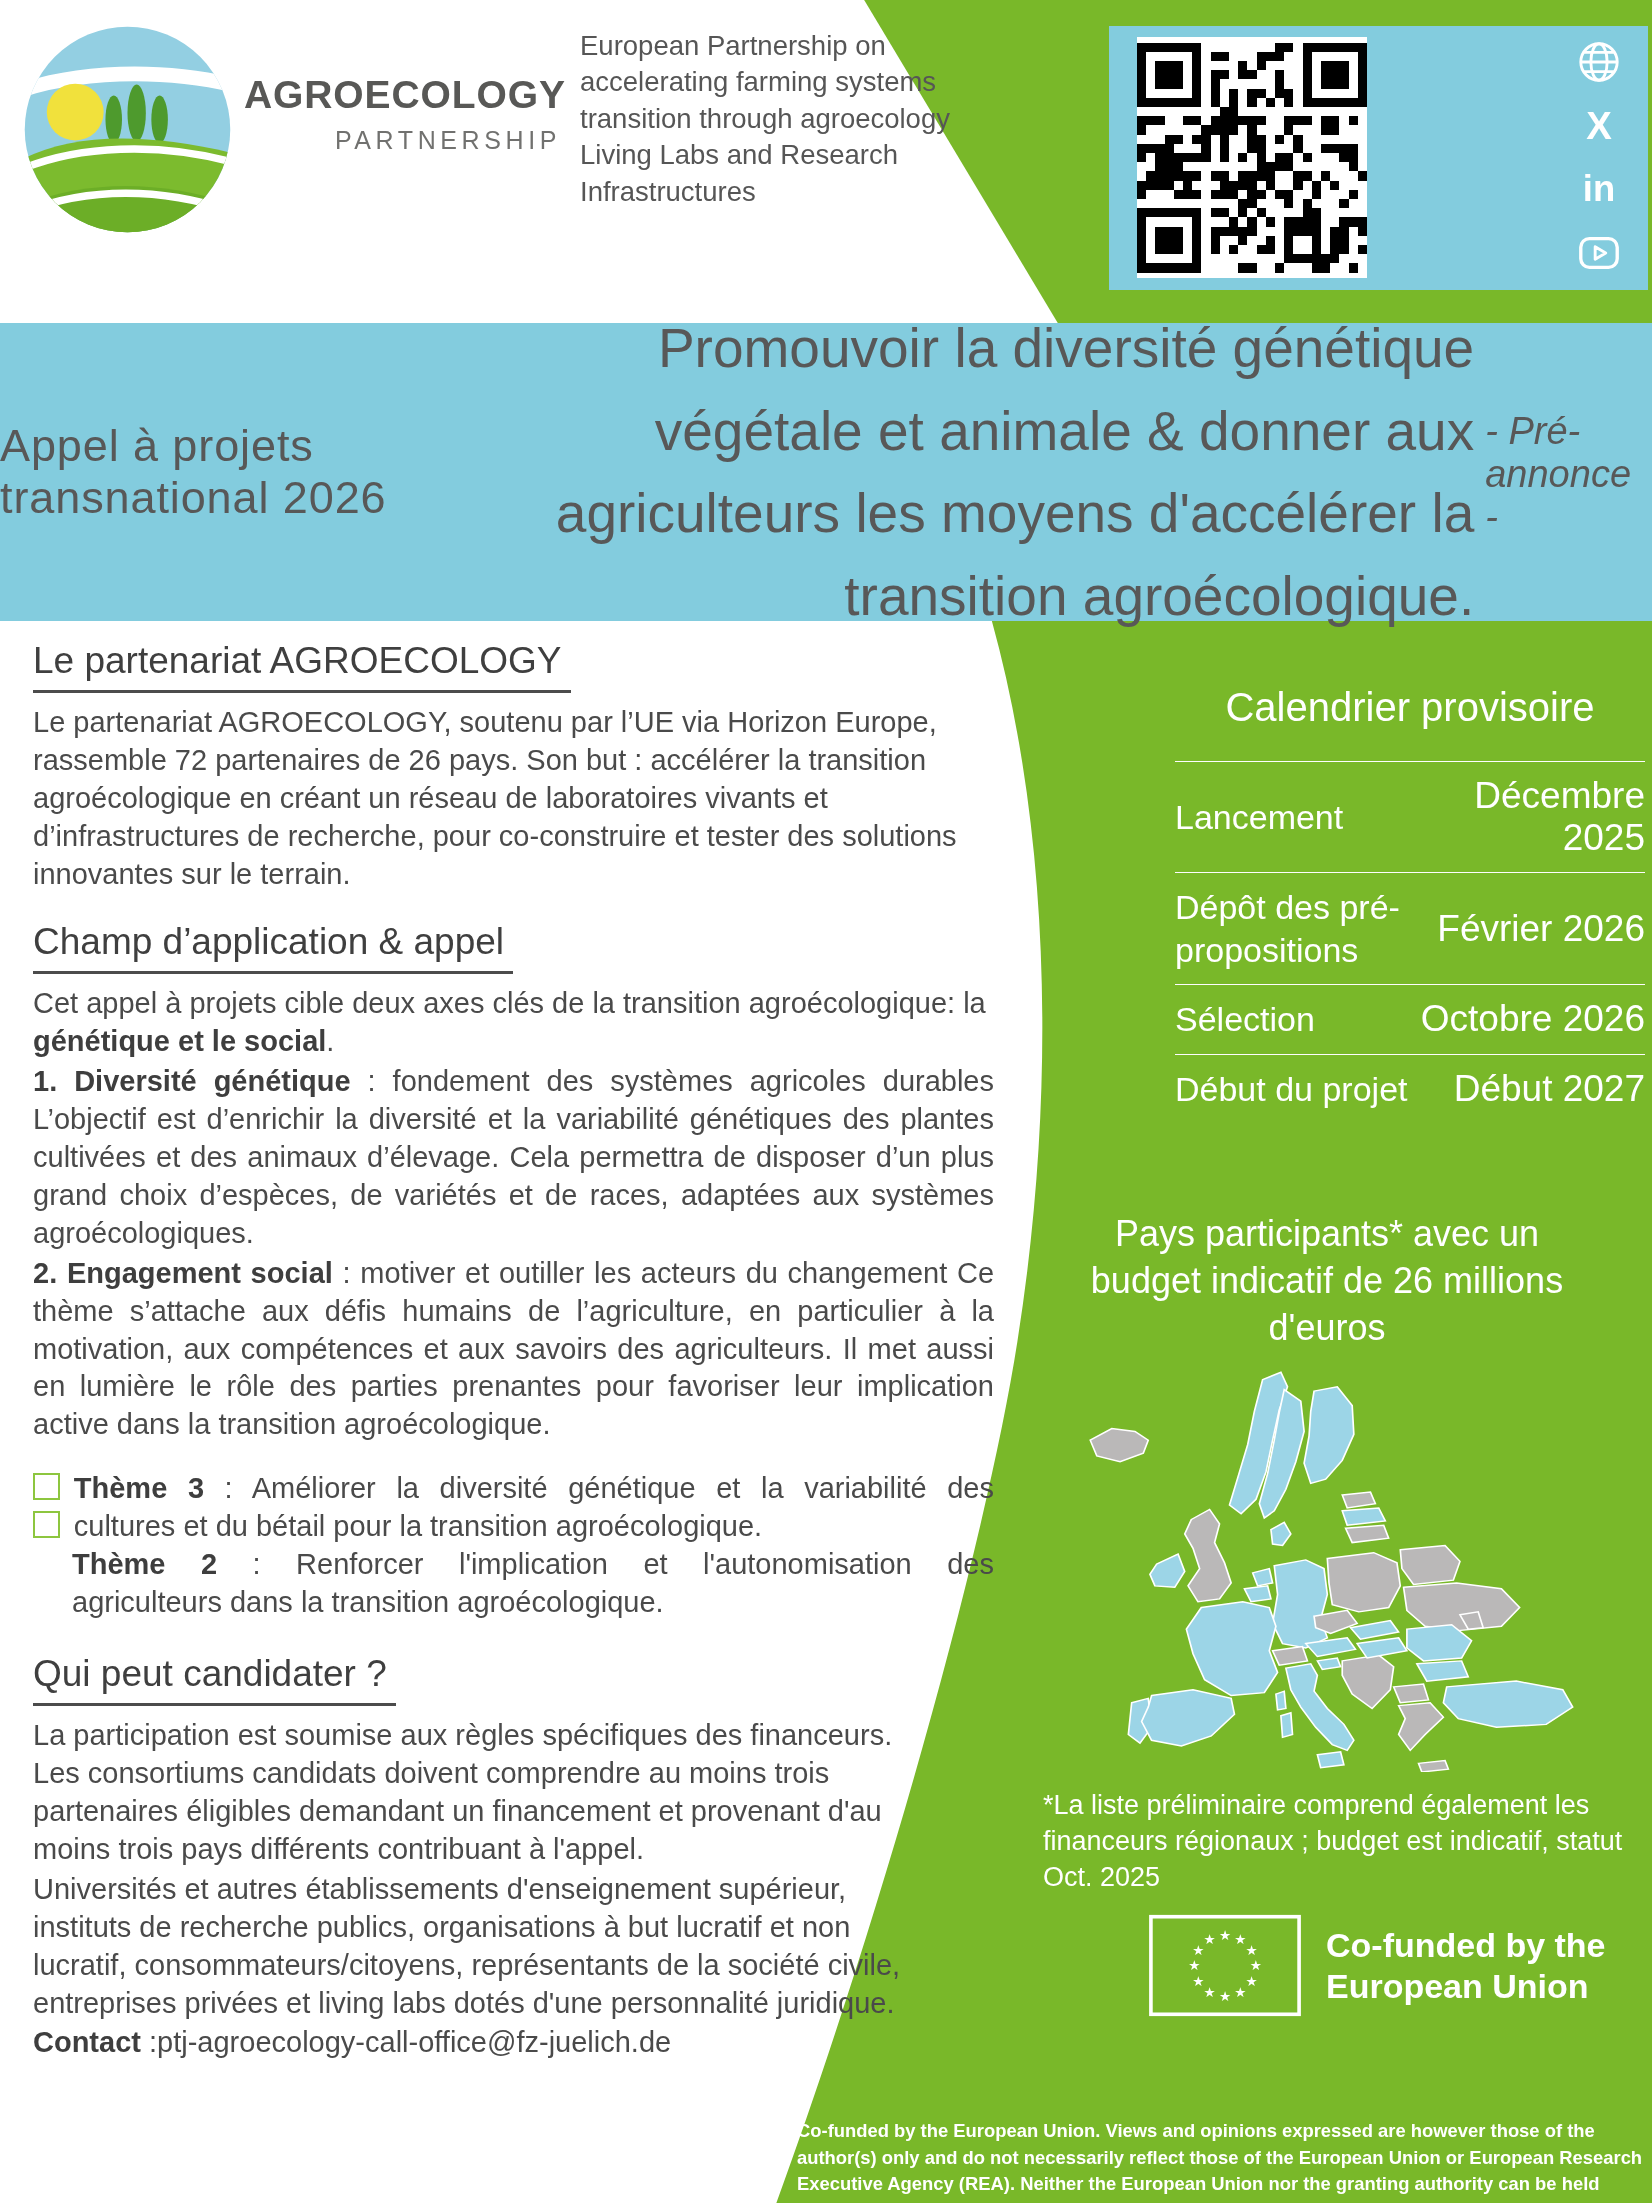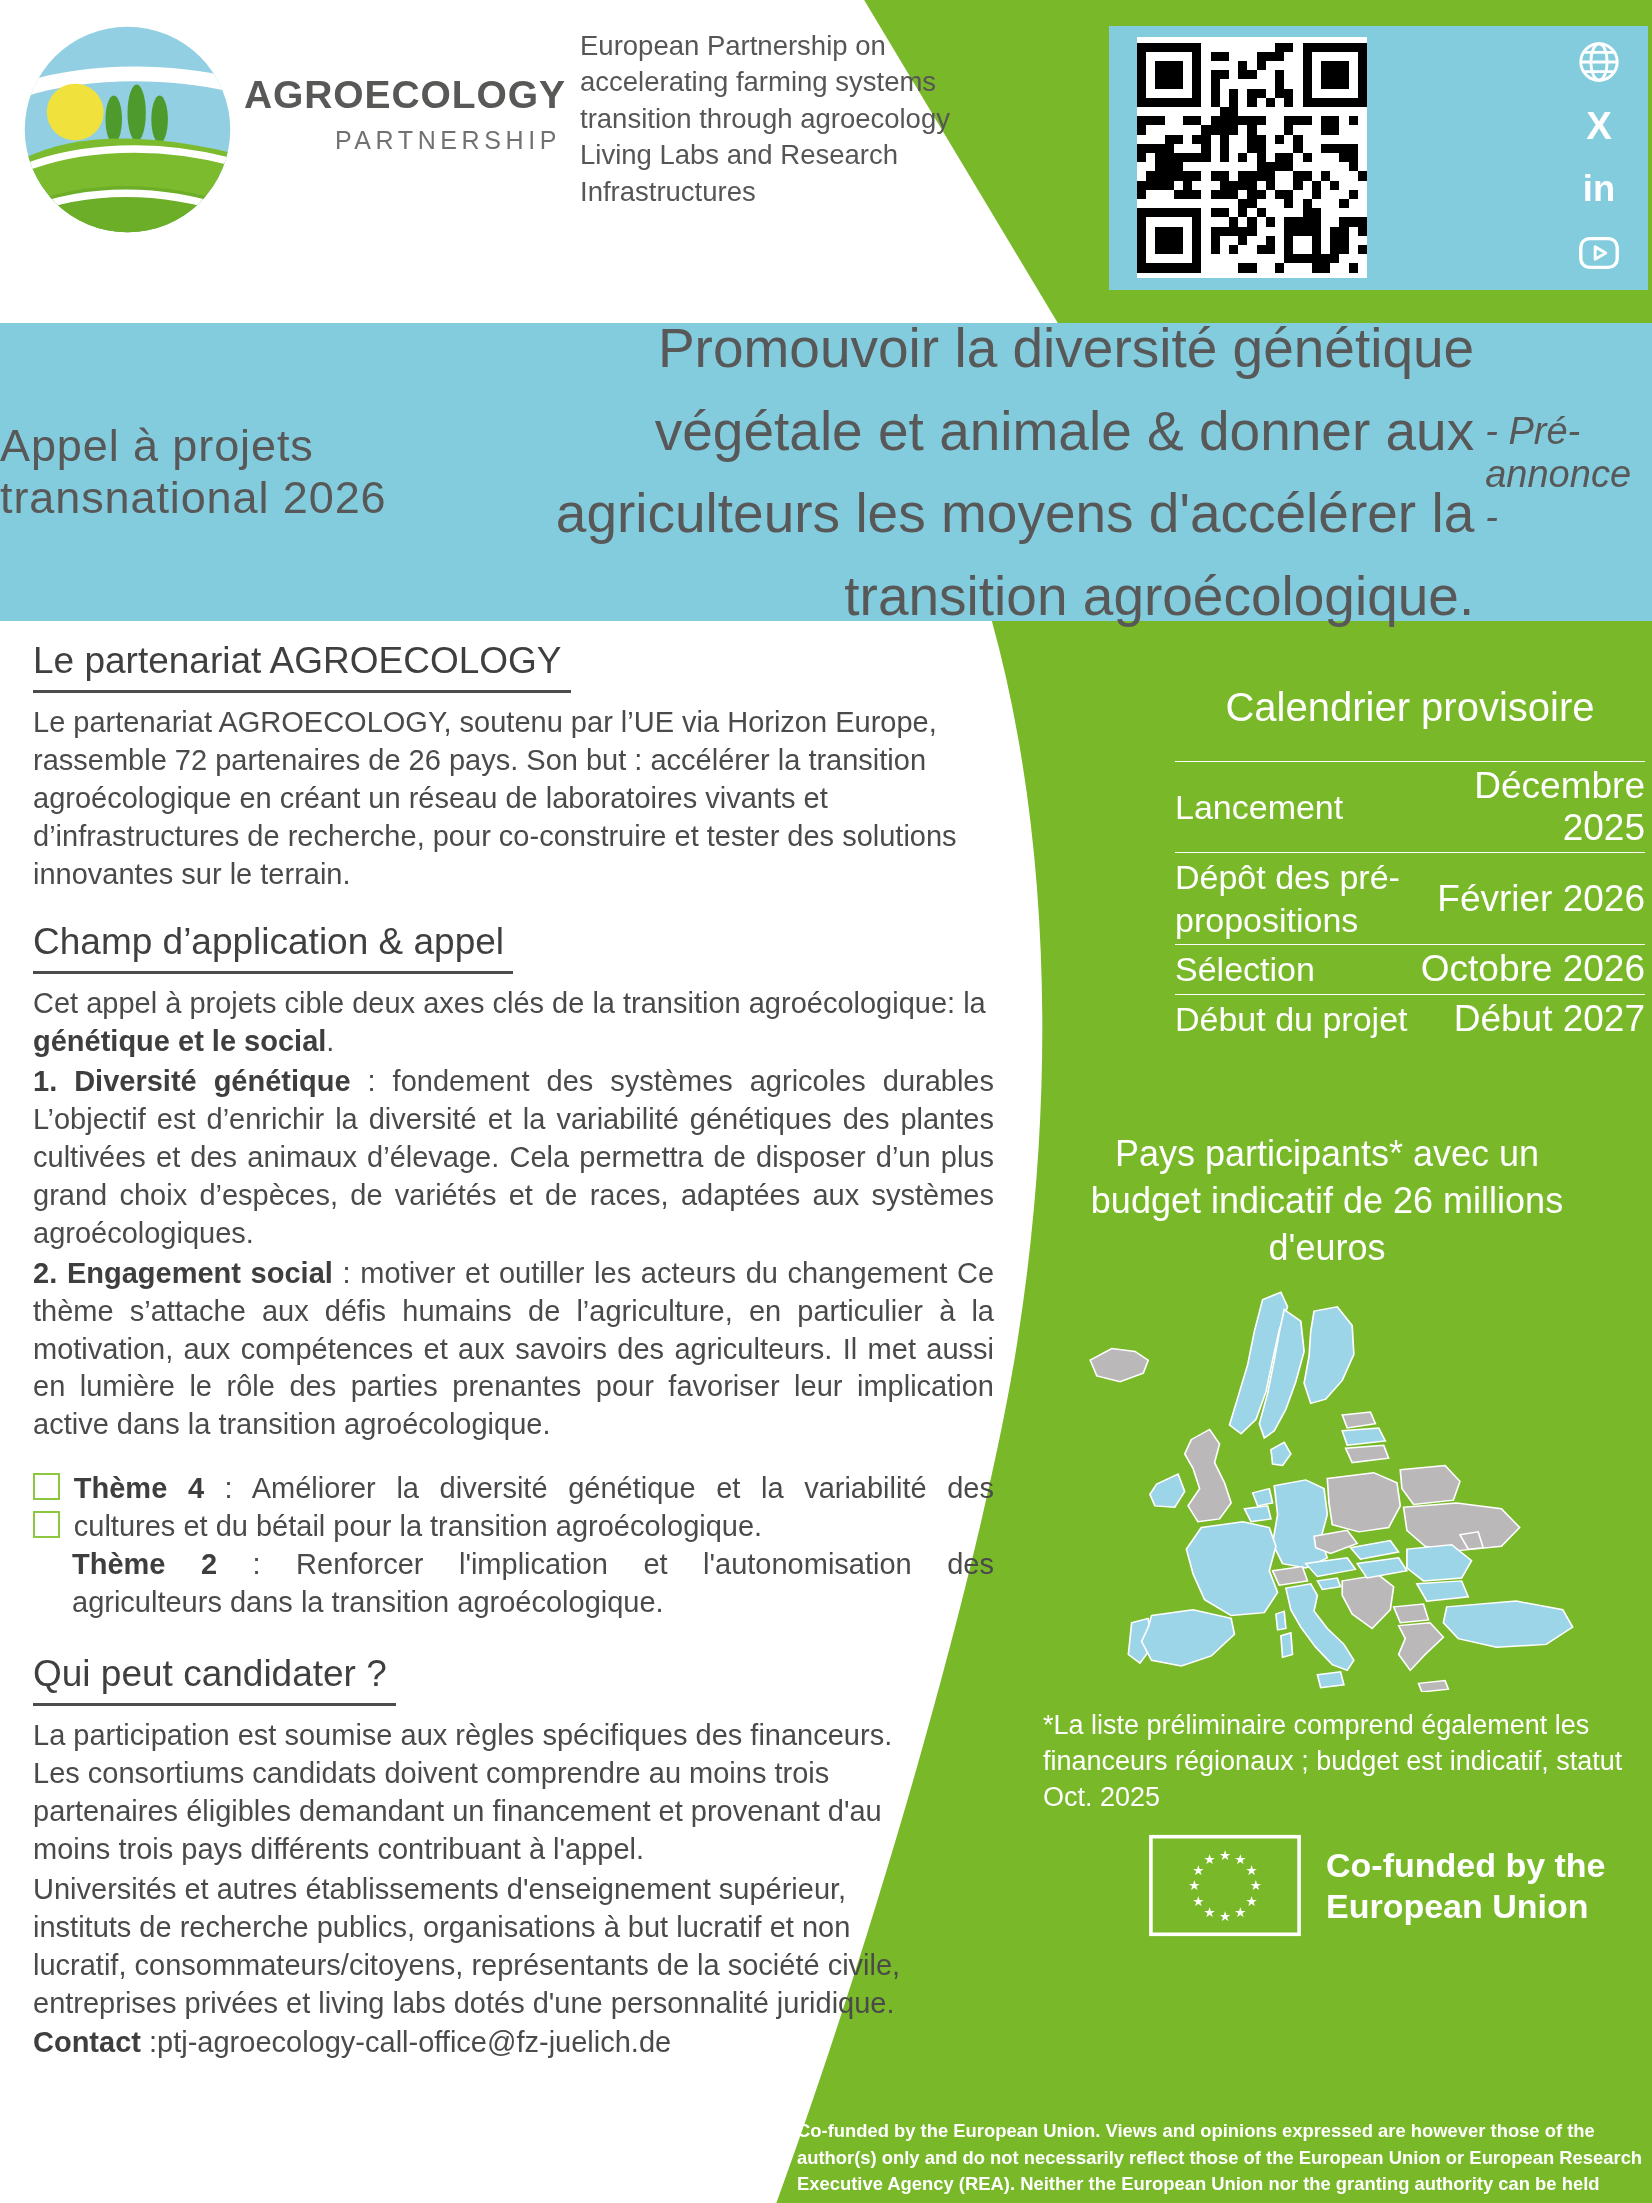--- a/index.html
+++ b/index.html
@@ -44,21 +44,21 @@
   .theme-line{display:block;}
   .theme-line.just{text-align:justify;text-align-last:justify;}
   .theme-line .sq{display:inline-block;width:23px;height:23px;border:2.8px solid var(--bullet);margin-right:13.8px;vertical-align:-1.8px;}
   .theme-line.nob{padding-left:39px;}
   .narrow{width:883px;}
   .contact-row{margin-top:9.2px;}
   
   .rightcol{position:absolute;left:1010px;top:621px;width:634px;z-index:2;color:#fff;}
   .cal{margin:64px 0 0 165px;width:470px;}
   .cal-title{font-size:40px;text-align:center;margin-bottom:31px;}
-  .cal-row{display:flex;align-items:center;border-top:1.8px solid #fdfdfd;padding:3px 0;}
+  .cal-row{display:flex;align-items:center;border-top:1.8px solid #fdfdfd;padding:13px 0;}
   .cal-row .lbl{width:50%;font-size:34px;line-height:1.25;}
   .cal-row .val{width:50%;font-size:37px;text-align:right;}
   .pays{margin:88px 0 0 60px;width:514px;text-align:center;font-size:36px;line-height:1.3;}
   .mapwrap{margin:16.5px 0 0 57px;width:514px;height:404px;}
   .mapwrap svg{width:514px;height:404px;}
   .footnote{margin:14.7px 0 0 33px;width:602px;font-size:27px;line-height:1.35;}
   .flagrow{margin:18.4px 0 0 138px;display:flex;align-items:center;gap:24px;}
   .cofund{font-size:34px;font-weight:bold;line-height:1.2;width:312px;}
   .disclaimer{position:absolute;left:797px;top:2118px;width:849px;z-index:2;
     color:#fff;font-size:18.4px;font-weight:bold;line-height:1.45;}
@@ -361,21 +361,21 @@
     </div>
 
     <div class="sec-block">
       <h2 class="sec">Champ d’application &amp; appel</h2>
       <div>
           <p><span>Cet appel à projets cible deux axes clés de la transition agroécologique: la </span><b>génétique et le social</b><span>.</span></p>
           <p class="just"><b>1. Diversité génétique</b><span> : fondement des systèmes agricoles durables L’objectif est d’enrichir la diversité et la variabilité génétiques des plantes cultivées et des animaux d’élevage. Cela permettra de disposer d’un plus grand choix d’espèces, de variétés et de races, adaptées aux systèmes agroécologiques.</span></p>
           <p class="just"><b>2. Engagement social</b><span> : motiver et outiller les acteurs du changement Ce thème s’attache aux défis humains de l’agriculture, en particulier à la motivation, aux compétences et aux savoirs des agriculteurs. Il met aussi en lumière le rôle des parties prenantes pour favoriser leur implication active dans la transition agroécologique.</span></p>
         </div>
       <div class="themes" id="themes">
-          <div class="theme-line just"><span class="sq"></span><b>Thème 4</b><span> : Améliorer la diversité génétique et la variabilité des</span></div>
+          <div class="theme-line just"><span class="sq"></span><b>Thème 3</b><span> : Améliorer la diversité génétique et la variabilité des</span></div>
           <div class="theme-line"><span class="sq"></span><span>cultures et du bétail pour la transition agroécologique.</span></div>
           <div class="theme-line just nob"><b>Thème 2</b><span> : Renforcer l'implication et l'autonomisation des</span></div>
           <div class="theme-line nob"><span>agriculteurs dans la transition agroécologique.</span></div>
         </div>
     </div>
 
     <div class="sec-block narrow">
       <h2 class="sec">Qui peut candidater ?</h2>
       <div>
           <p><span>La participation est soumise aux règles spécifiques des financeurs. Les consortiums candidats doivent comprendre au moins trois partenaires éligibles demandant un financement et provenant d'au moins trois pays différents contribuant à l'appel.</span></p>

